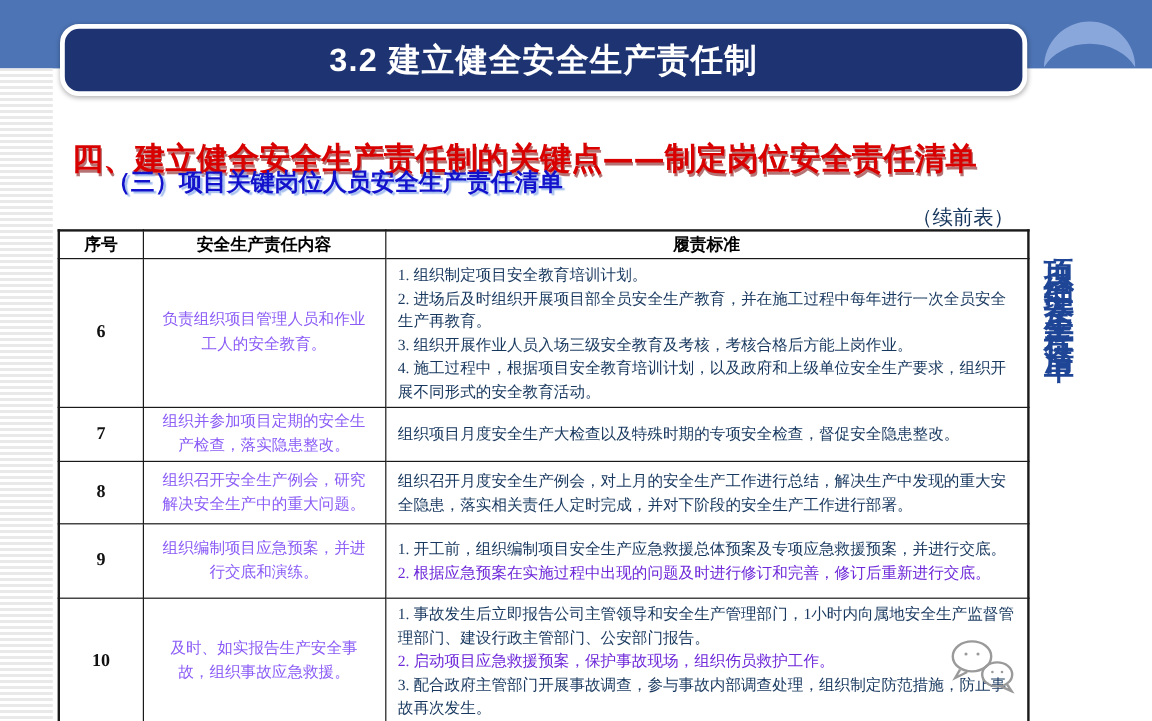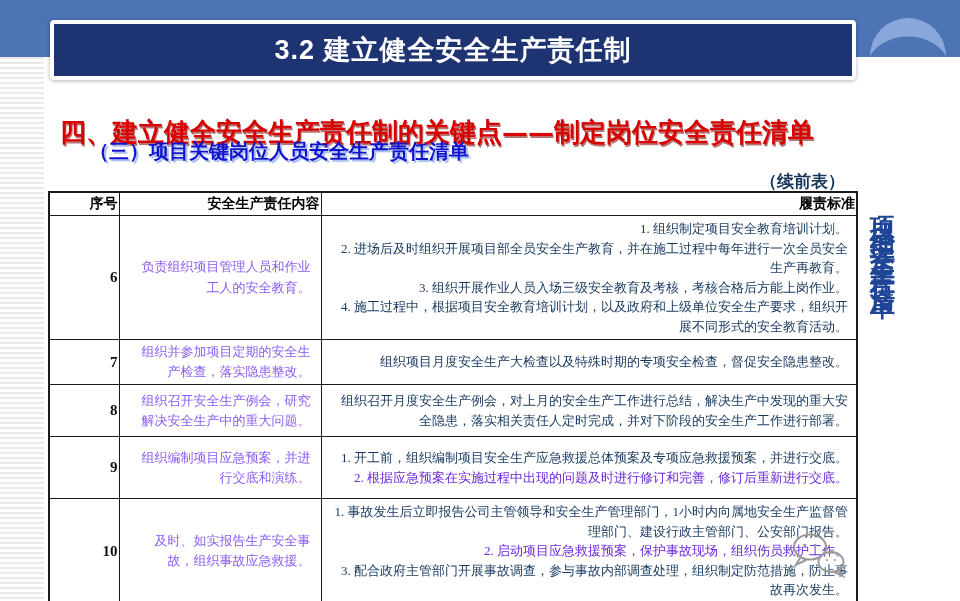--- a/index.html
+++ b/index.html
@@ -11,49 +11,49 @@
   .top-band { position:absolute; left:0; top:0; width:960px; height:57px; background:#4d74b5; }
   .crescent { position:absolute; left:860px; top:4px; }
   
   .stripes {
     position:absolute; left:0; top:57px; width:44px; height:544px;
     background:repeating-linear-gradient(to bottom, #e9e9e9 0px, #e9e9e9 2px, #ffffff 2px, #ffffff 5px);
   }
   
   .title-bar {
     position:absolute; left:50px; top:20px; width:806px; height:60px; box-sizing:border-box;
-    background:#1e3472; border:4px solid #ffffff; border-radius:4px;
+    background:#1e3472; border:4px solid #ffffff; border-radius:16px;
     display:flex; align-items:center; justify-content:center;
     box-shadow:0 1px 4px rgba(0,0,0,0.3);
   }
   .title-bar .t {
     color:#ffffff; font-weight:bold; font-size:27px; letter-spacing:1px;
   }
   .heading-red {
     position:absolute; left:60px; top:115px; width:792px;
     font-family:"DejaVu Serif", serif; font-weight:bold; font-size:26px;
     color:#d90000; text-shadow:1px 2px 0 rgba(122,0,0,0.55); white-space:nowrap;
   }
   .heading-blue {
     position:absolute; left:89px; top:138px;
     font-weight:bold; font-size:20px; color:#1212cc;
     text-shadow:2px 2px 1px rgba(150,180,235,0.9); white-space:nowrap;
   }
   .cont-note {
     position:absolute; top:170px; right:115px;
-    font-weight:bold; font-size:17px; color:#17365d;
+    font-weight:normal; font-size:17px; color:#17365d;
     font-family:"DejaVu Serif", serif;
   }
   
   table.resp {
     position:absolute; left:48px; top:191px; width:808px;
     border-collapse:collapse; table-layout:fixed;
     border:2px solid #1a1a1a;
   }
-  table.resp th, table.resp td { border:1px solid #1a1a1a;text-align:right; }
+  table.resp th, table.resp td { border:1px solid #1a1a1a; }
   table.resp th {
     font-size:14px; font-weight:bold; color:#000; height:20px;
     font-family:"DejaVu Serif", serif;
   }
   td.num {
     text-align:center; vertical-align:middle;
     font-family:"Liberation Serif", serif; font-weight:bold;
     font-size:15px; color:#111111;
   }
   td.content {

